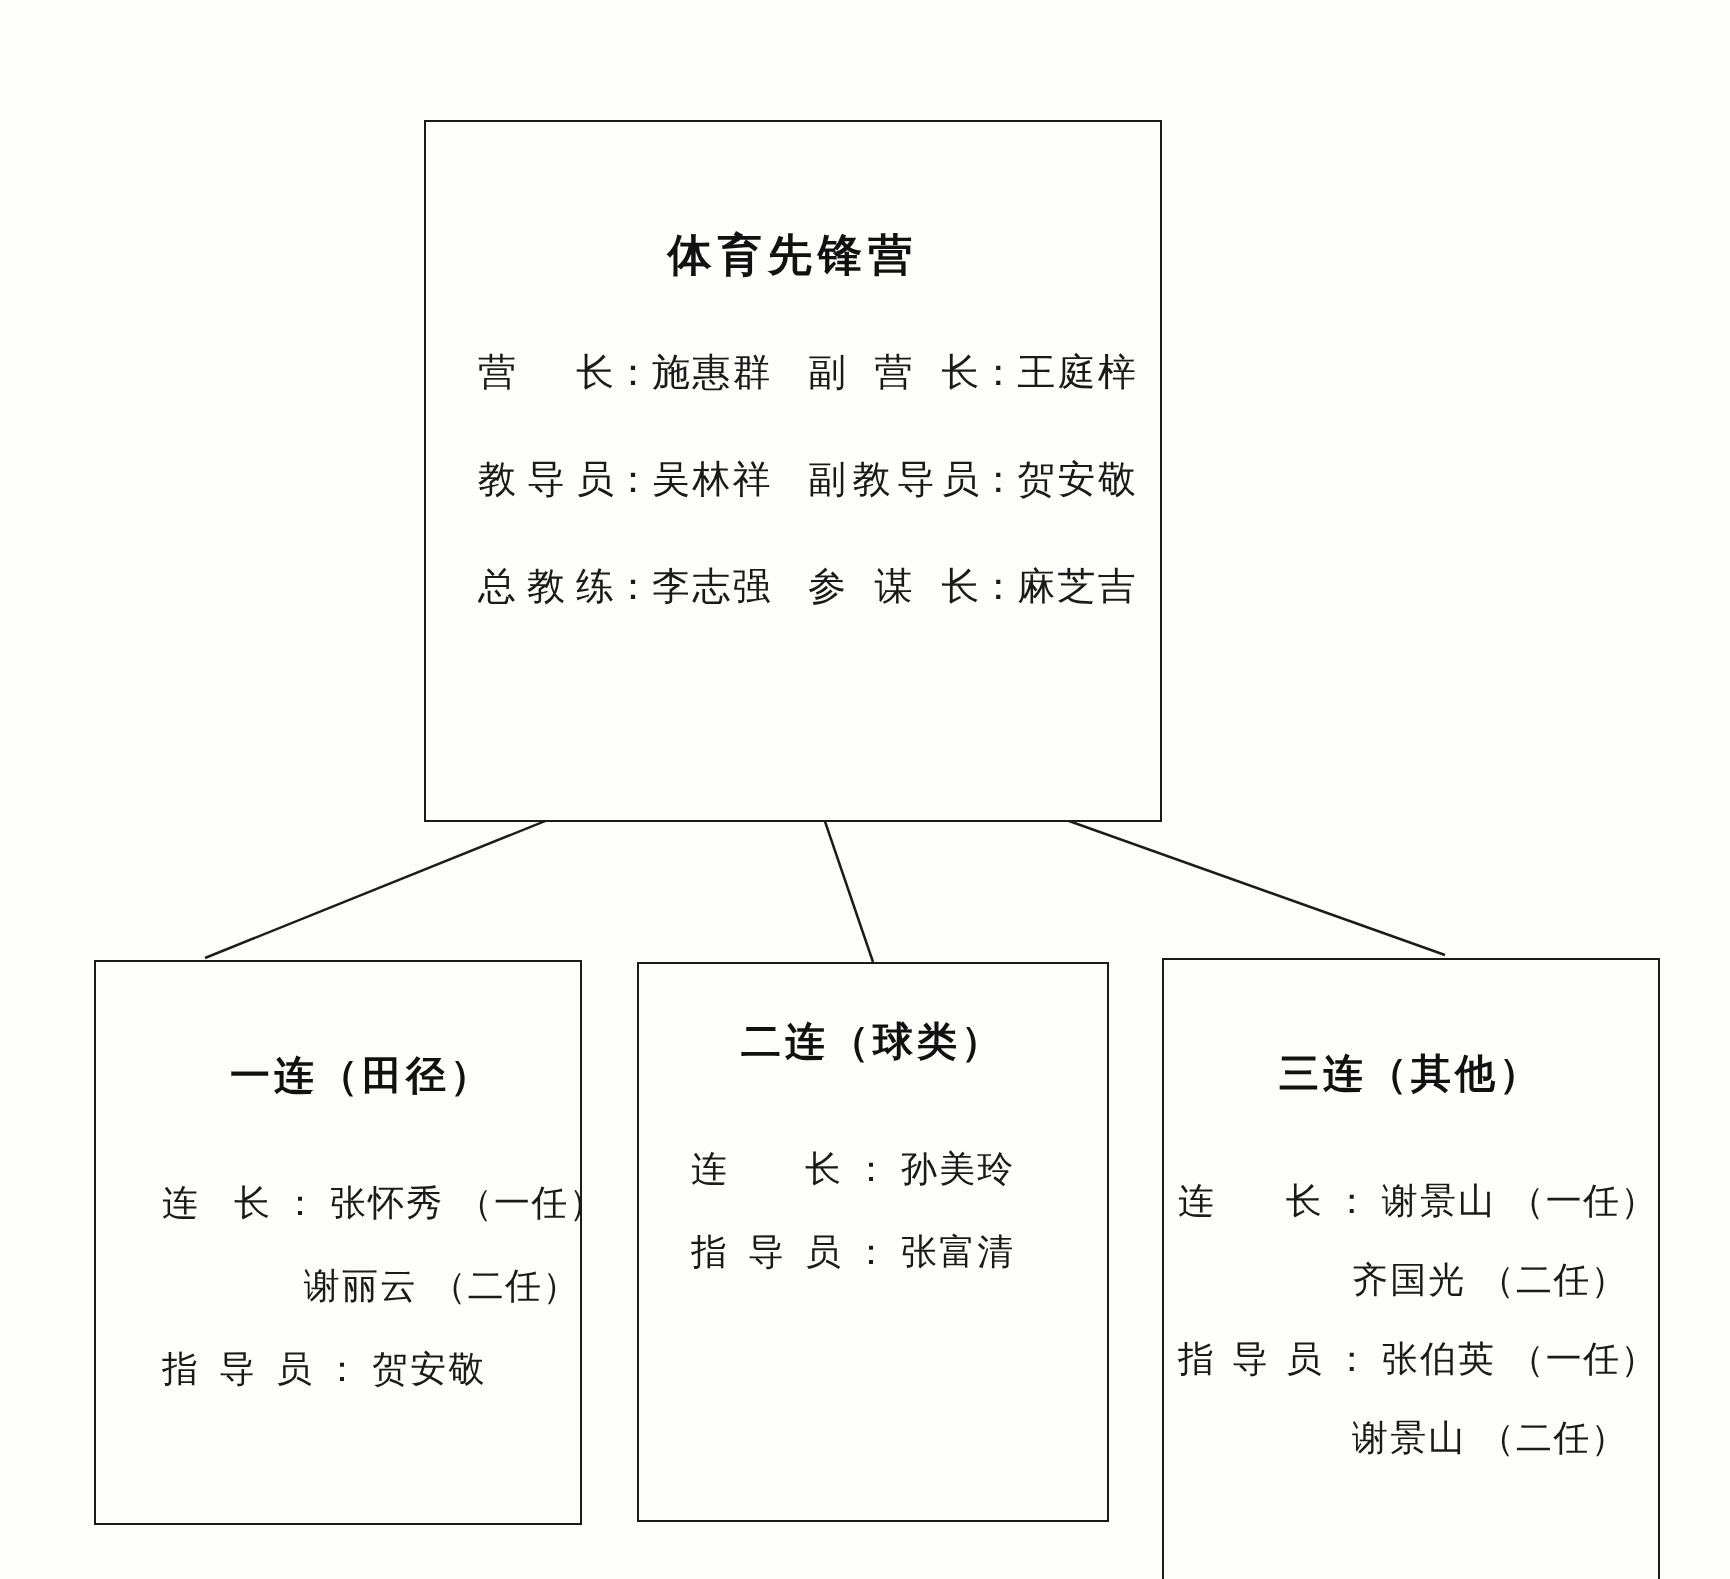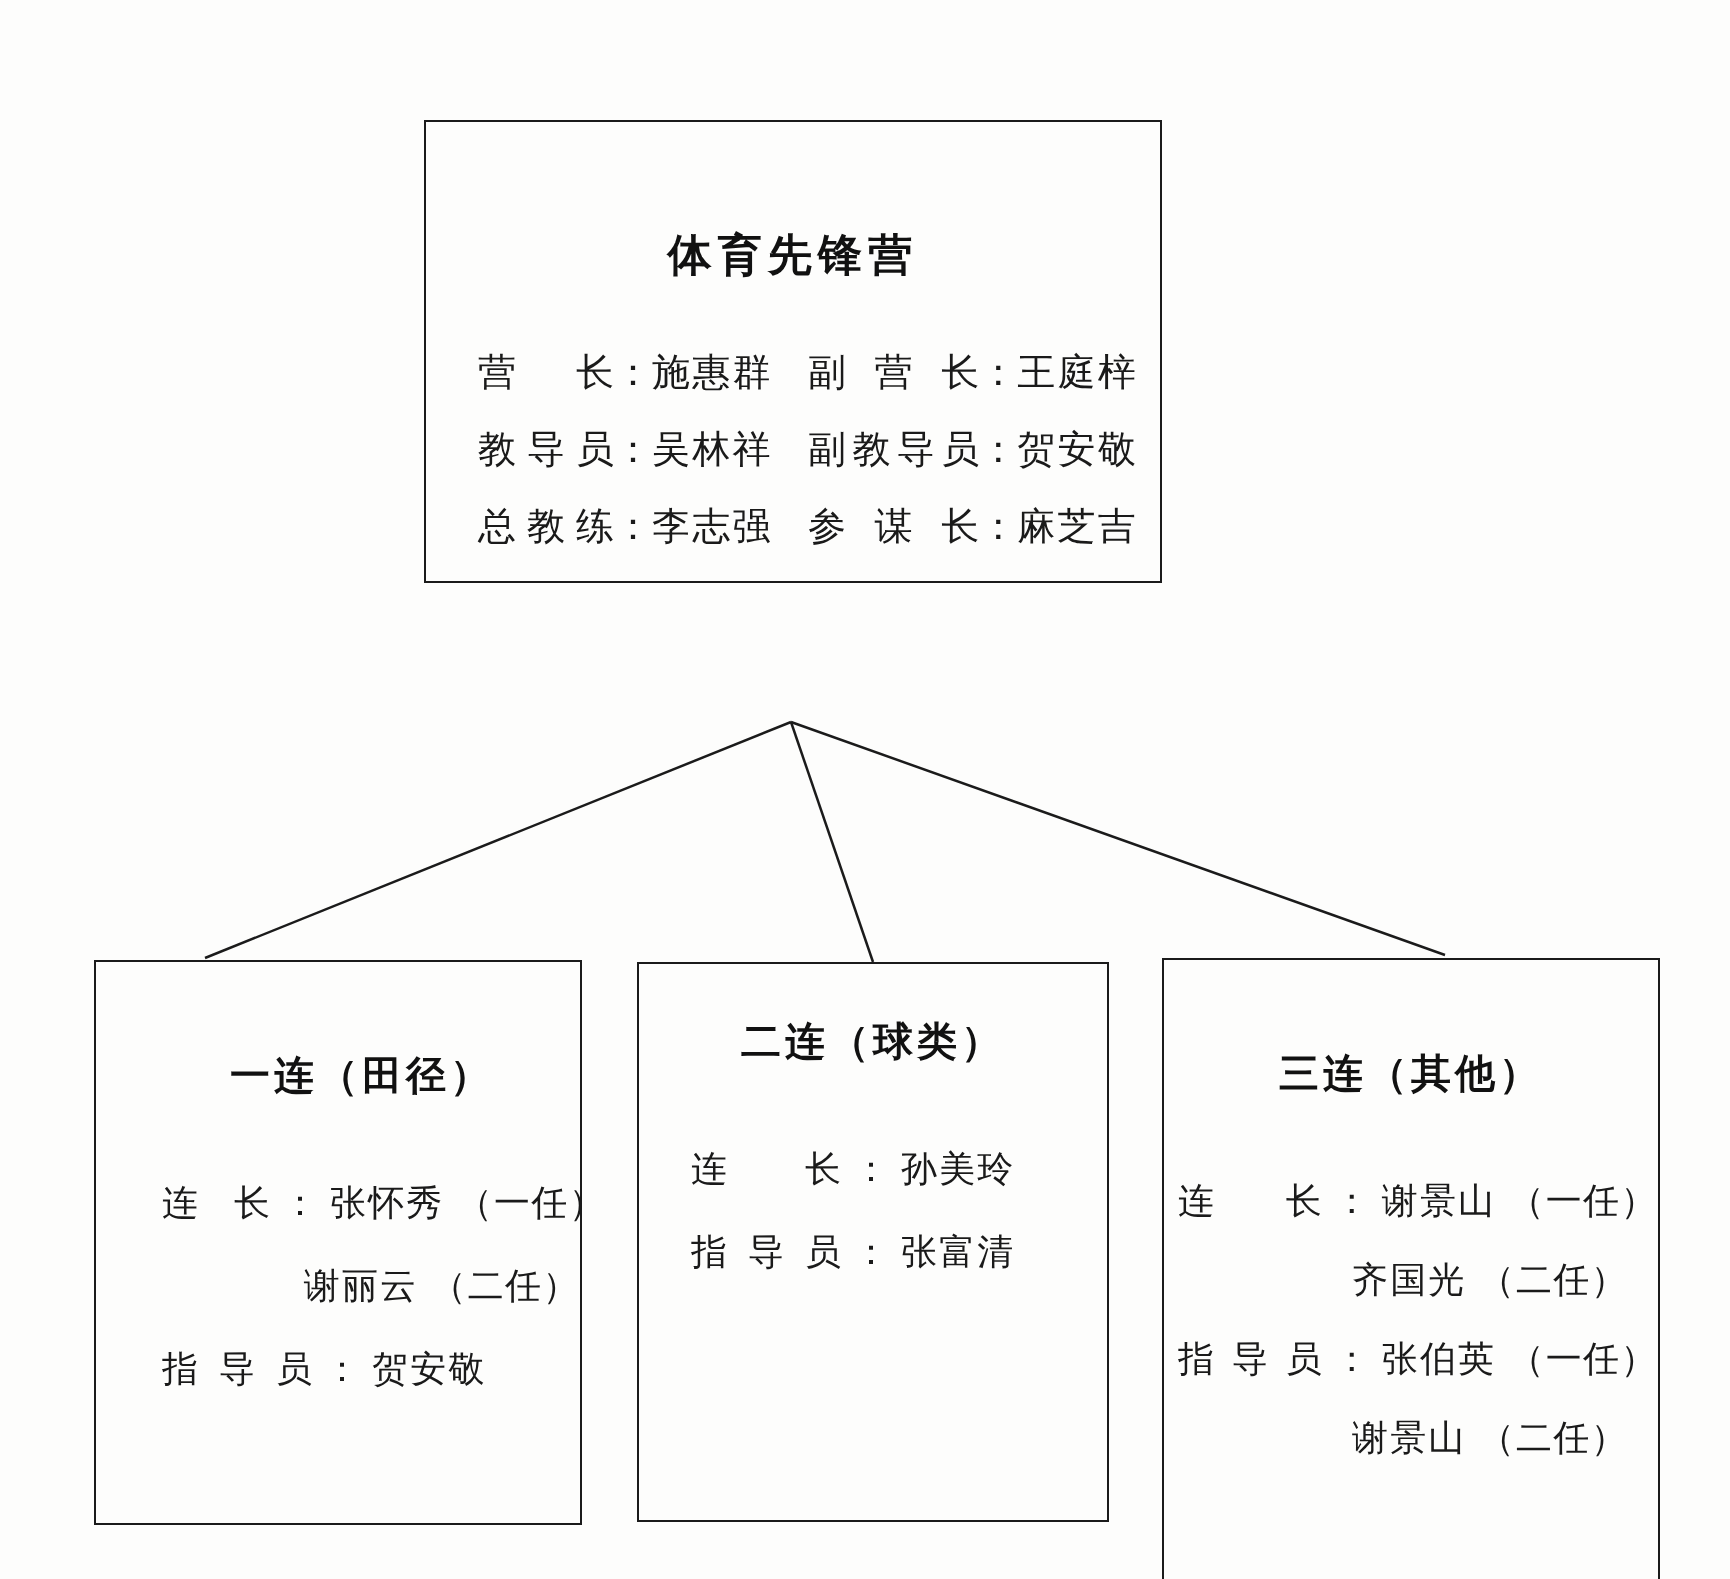--- a/index.html
+++ b/index.html
@@ -66,31 +66,31 @@
   }
   .colon { display: inline-block; }
   .name  { display: inline-block; letter-spacing: 0.06em; }
   .term  { display: inline-block; letter-spacing: 0.04em; }
 
   
   #root-node {
     left: 424px;
     top: 120px;
     width: 738px;
-    height: 463px;
+    height: 702px;
   }
   #root-node .node-title {
     font-size: 44px;
     margin-top: 104px;
     letter-spacing: 0.14em;
   }
   #root-node .rows {
     margin-top: 62px;
     padding-left: 52px;
-    gap: 26px;
+    gap: 56px;
     font-size: 38px;
   }
   #root-node .row { gap: 0; }
   #root-node .cell.left  { width: 330px; }
   #root-node .cell.right { width: 330px; }
   #root-node .label.w3 { width: 136px; }
   #root-node .label.w4 { width: 186px; }
   #root-node .label.w3r { width: 186px; }
 
   

